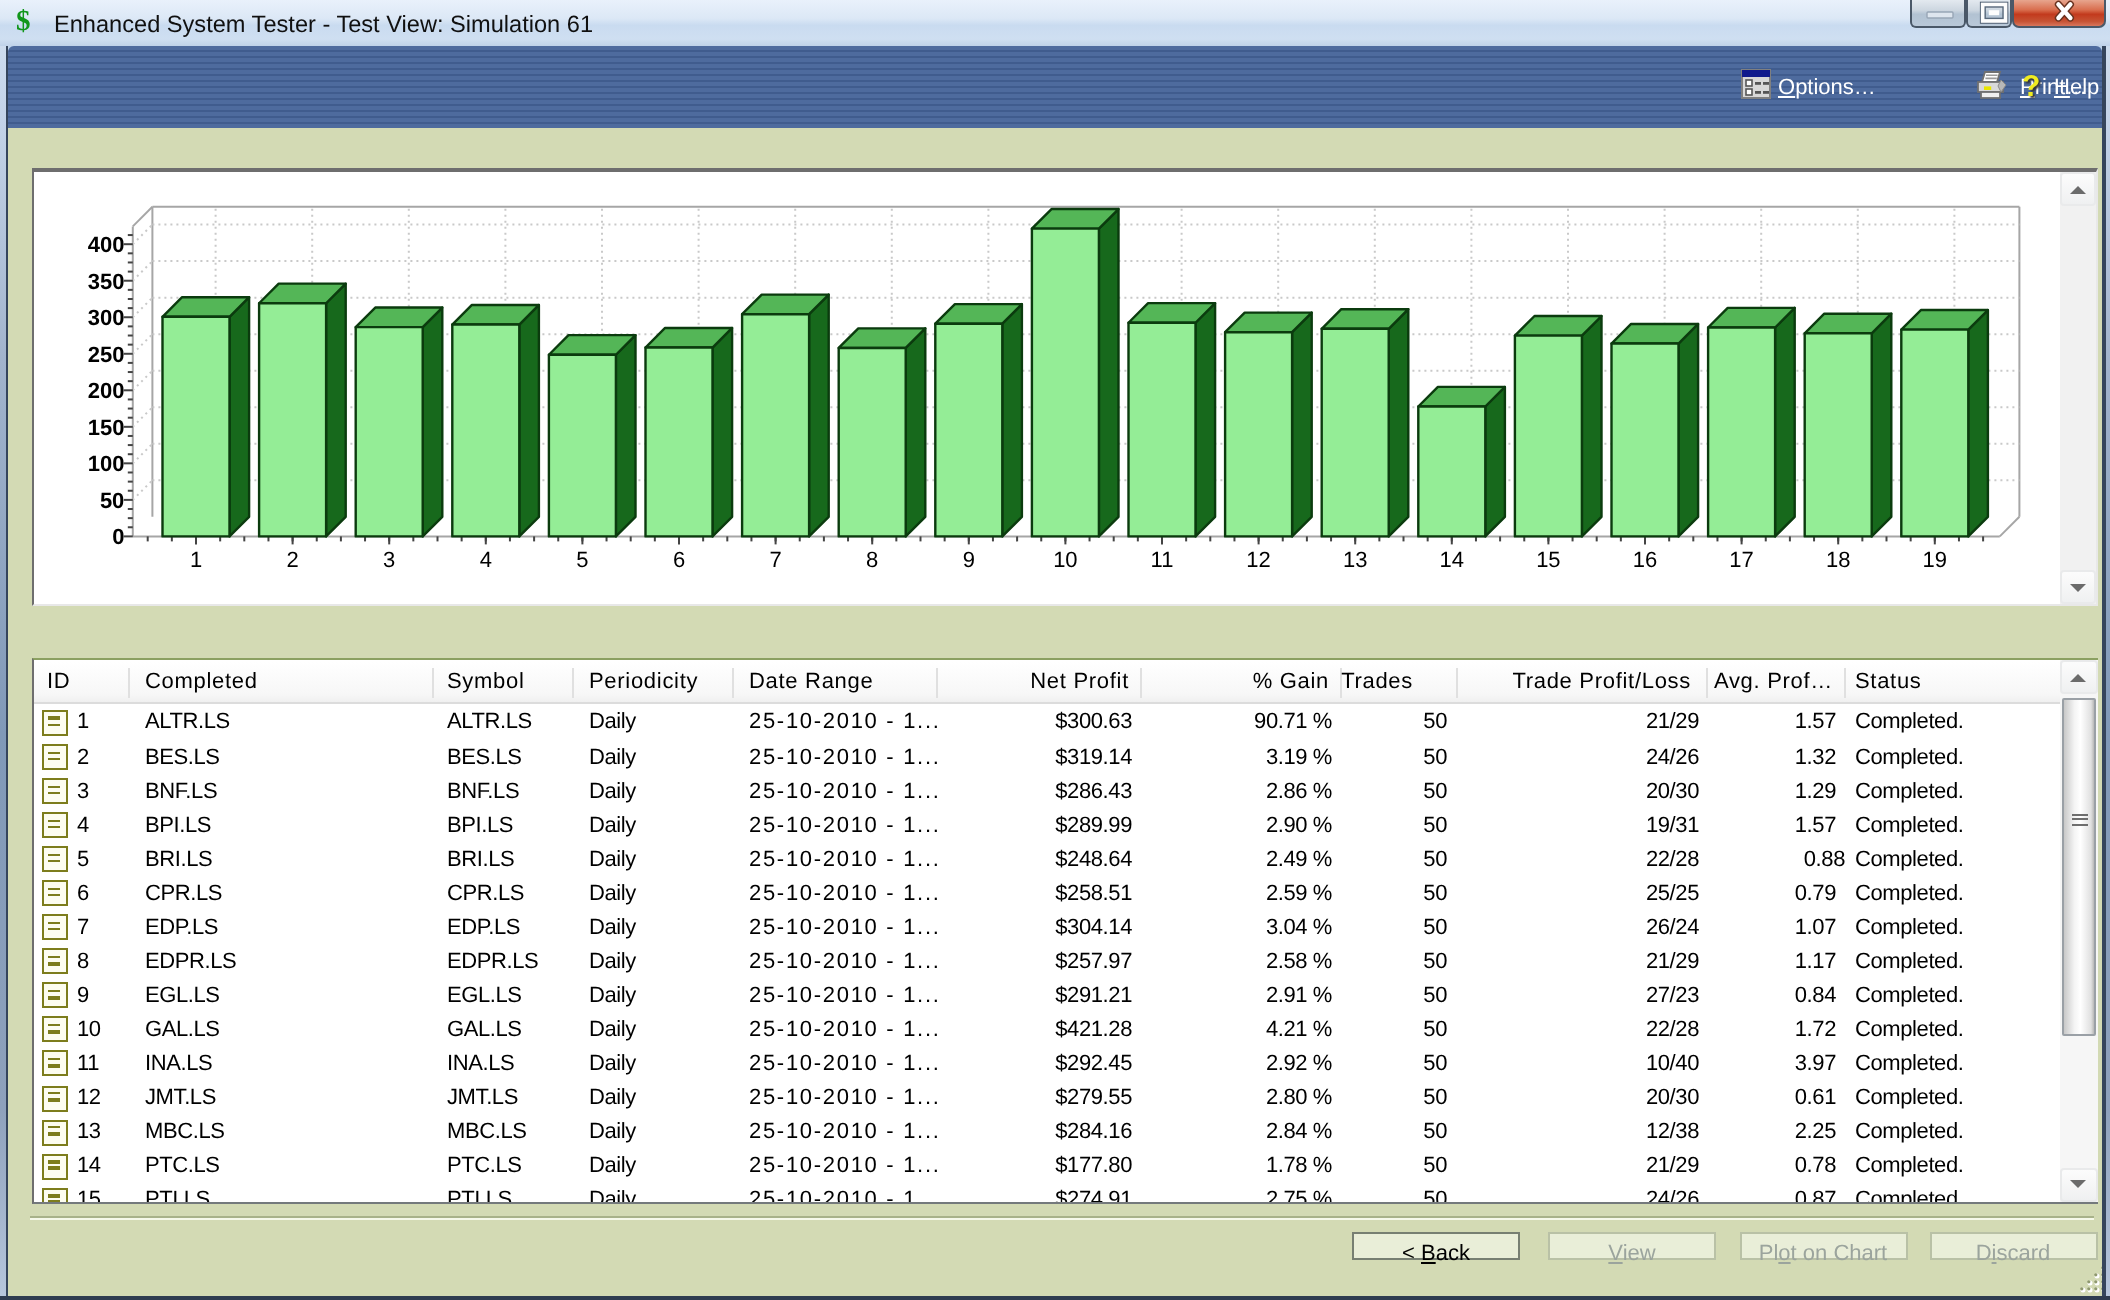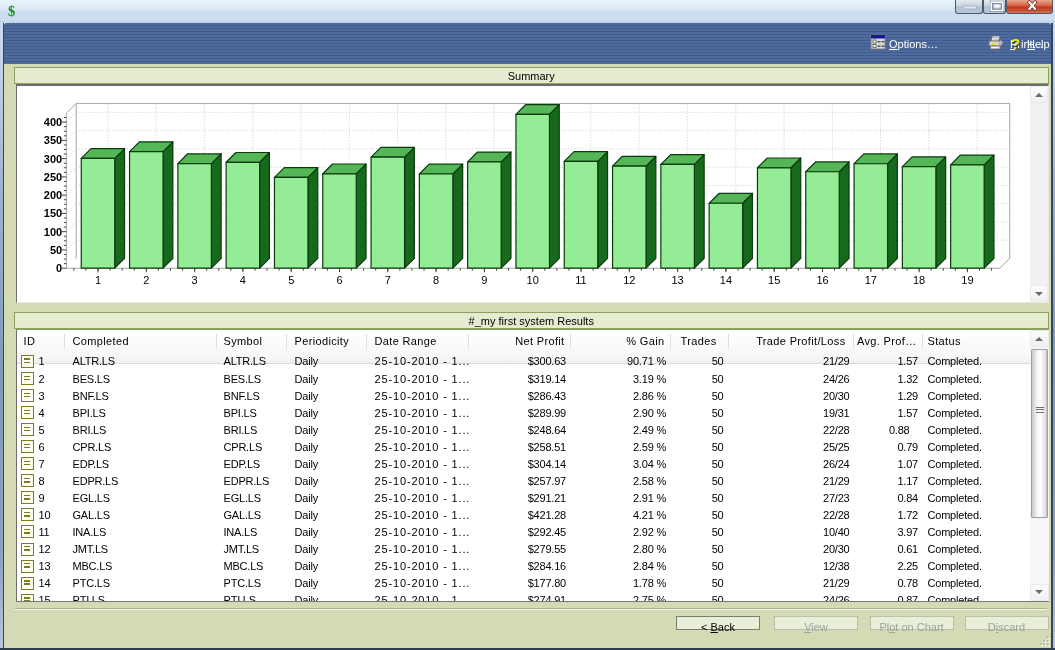--- a/index.html
+++ b/index.html
@@ -37,21 +37,21 @@
  border-left:1.5px solid #6e6e6e;border-top:2px solid #6e6e6e;border-right:1px solid #e8e8e8;border-bottom:1px solid #e8e8e8}
 .sbar{position:absolute;background:#f1f1f1}
 .sbtn{position:absolute;left:0;width:100%;height:17px;background:linear-gradient(180deg,#fcfcfc,#eff0f1);border:1px solid #e9eaeb;border-radius:2px}
 .arr{position:absolute;left:50%;top:50%;transform:translate(-50%,-50%);width:0;height:0}
 .arr.up{border-left:4px solid transparent;border-right:4px solid transparent;border-bottom:4px solid #6b6b6b}
 .arr.dn{border-left:4px solid transparent;border-right:4px solid transparent;border-top:4px solid #6b6b6b}
 
 #tablebox{position:absolute;left:15.5px;top:329px;width:1033px;height:272.7px;background:#fff;
  border-left:1.5px solid #6e6e6e;border-top:1px solid #8ba061;border-bottom:1px solid #74797c;overflow:hidden}
 #tbl{position:absolute;left:0;top:0;width:1013px;height:277px;font-size:11px;color:#000;letter-spacing:-0.2px}
-.thead{position:absolute;left:0;top:1px;width:1013px;height:33px;background:linear-gradient(180deg,#ffffff,#f7f7f7 80%,#f0f0f0);border-bottom:1px solid #dcdcdc;letter-spacing:0.35px}
+.thead{position:absolute;left:0;top:1px;width:1013px;height:21px;background:linear-gradient(180deg,#ffffff,#f7f7f7 80%,#f0f0f0);border-bottom:1px solid #dcdcdc;letter-spacing:0.35px}
 .thead .c{top:4px}
 .sep{position:absolute;top:3px;width:1px;height:15px;background:#e0e0e0}
 .c{position:absolute;white-space:nowrap}
 .c.r{text-align:right}
 .trow{position:absolute;left:0;width:1013px;height:17px}
 .trow .c{top:2px}
 .ric{position:absolute;left:4.5px;top:1.5px;width:13px;height:13px;border:1.5px solid #7d7d1d;background:#fdfdf0}
 .ric:before{content:"";position:absolute;left:1.8px;top:2.6px;width:6.5px;height:1.4px;background:#7d7d1d}
 .ric:after{content:"";position:absolute;left:1.8px;top:5.9px;width:6.5px;height:1.4px;background:#7d7d1d}
 
@@ -61,20 +61,21 @@
 .btn u{text-decoration:underline}
 .btn.en{border:1px solid #777f72;color:#000}
 .btn.dis{border:1px solid #b9c1a6;color:#9ba49d}
 
 #grip{position:absolute;right:1px;bottom:2px;width:15px;height:15px}
 </style></head>
 <body>
 <div id="win">
   <div id="tbar">
     <span class="ticon">$</span>
+    <span class="ttxt">Enhanced System Tester - Test View: Simulation 61</span>
   </div>
   <div id="wbtns">
     <div class="wb" id="wb-min">
         <svg width="28" height="14">
           <rect x="7.5" y="6" width="13" height="3" rx="0.5" fill="#dde5ee" stroke="#98a6b6" stroke-width="0.7"></rect>
         </svg>
       </div>
     <div class="wb" id="wb-max">
         <svg width="23" height="14">
           <rect x="6.4" y="1.3" width="13.3" height="10.1" fill="none" stroke="#46566a" stroke-width="0.9"></rect>
@@ -115,21 +116,20 @@
         <polygon points="12.5,5 15,7.5 12.5,11 11,8" fill="#b8b8b8" stroke="#8a8a8a" stroke-width="0.5"></polygon>
       </svg>
       <span class="lbl" style="left:26px"><u>P</u>rint…</span>
     </div>
     <div class="tbtn" style="left:1002px;width:46px">
       <span style="position:absolute;left:5px;top:6px;color:#f0ec20;font-weight:bold;font-size:15px;text-shadow:1px 1px 1px #333">?</span>
       <span class="lbl" style="left:21px"><u>H</u>elp</span>
     </div>
   </div>
 
-  <div class="phead" style="top:66.5px">Summary</div>
   <div id="chartbox">
 <svg width="1012" height="217" viewBox="0 0 1012 217" style="position:absolute;left:0;top:0;font-family:'Liberation Sans',sans-serif">
 <g stroke="#a6a6a6" stroke-width="1" fill="none">
 <path d="M49.4,27.2 L49.4,182.2"></path>
 <path d="M49.4,27.2 L59.2,17.4"></path>
 <path d="M59.2,17.4 L59.2,172.4"></path>
 <path d="M59.2,17.4 L992.7,17.4"></path>
 <path d="M992.7,17.4 L992.7,172.4"></path>
 <path d="M49.4,182.2 L982.9,182.2"></path>
 <path d="M982.9,182.2 L992.7,172.4"></path>
@@ -453,39 +453,38 @@
     <div class="sbar" style="right:0;top:0;width:18px;height:216px">
       <div class="sbtn" style="top:0">
           <span class="arr up"></span>
         </div>
       <div class="sbtn" style="bottom:0;top:auto">
           <span class="arr dn"></span>
         </div>
     </div>
   </div>
 
-  <div class="phead" style="top:311.5px">#_my first system Results</div>
   <div id="tablebox">
     <div id="tbl">
 <div class="thead">
 <span class="c" style="left:7px">ID</span>
           <span class="sep" style="left:47px"></span>
 <span class="c" style="left:56px">Completed</span>
           <span class="sep" style="left:199px"></span>
 <span class="c" style="left:207px">Symbol</span>
           <span class="sep" style="left:269px"></span>
 <span class="c" style="left:278px">Periodicity</span>
           <span class="sep" style="left:349px"></span>
 <span class="c" style="left:358px">Date Range</span>
           <span class="sep" style="left:451px"></span>
 <span class="c r" style="right:465px">Net Profit</span>
           <span class="sep" style="left:553px"></span>
 <span class="c r" style="right:365px">% Gain</span>
           <span class="sep" style="left:653px"></span>
-<span class="c r" style="right:313px">Trades</span>
+<span class="c r" style="right:323px">Trades</span>
           <span class="sep" style="left:711px"></span>
 <span class="c r" style="right:184px">Trade Profit/Loss</span>
           <span class="sep" style="left:836px"></span>
 <span class="c r" style="right:113px">Avg. Prof…</span>
           <span class="sep" style="left:905px"></span>
 <span class="c" style="left:911px">Status</span>
 </div>
 <div class="trow" style="top:23.4px">
 <span class="ric"></span>
 <span class="c" style="left:22px">1</span>
@@ -546,21 +545,21 @@
 <span class="ric"></span>
 <span class="c" style="left:22px">5</span>
 <span class="c" style="left:56px">BRI.LS</span>
 <span class="c" style="left:207px">BRI.LS</span>
 <span class="c" style="left:278px">Daily</span>
 <span class="c" style="left:358px;letter-spacing:0.85px">25-10-2010 - 1...</span>
 <span class="c r" style="right:463.5px">$248.64</span>
 <span class="c r" style="right:363.5px">2.49 %</span>
 <span class="c r" style="right:306px">50</span>
 <span class="c r" style="right:180px">22/28</span>
-<span class="c r" style="right:120px">0.88</span>
+<span class="c r" style="right:107px">0.88</span>
 <span class="c" style="left:911px">Completed.</span>
 </div>
 <div class="trow" style="top:108.7px">
 <span class="ric"></span>
 <span class="c" style="left:22px">6</span>
 <span class="c" style="left:56px">CPR.LS</span>
 <span class="c" style="left:207px">CPR.LS</span>
 <span class="c" style="left:278px">Daily</span>
 <span class="c" style="left:358px;letter-spacing:0.85px">25-10-2010 - 1...</span>
 <span class="c r" style="right:463.5px">$258.51</span>

